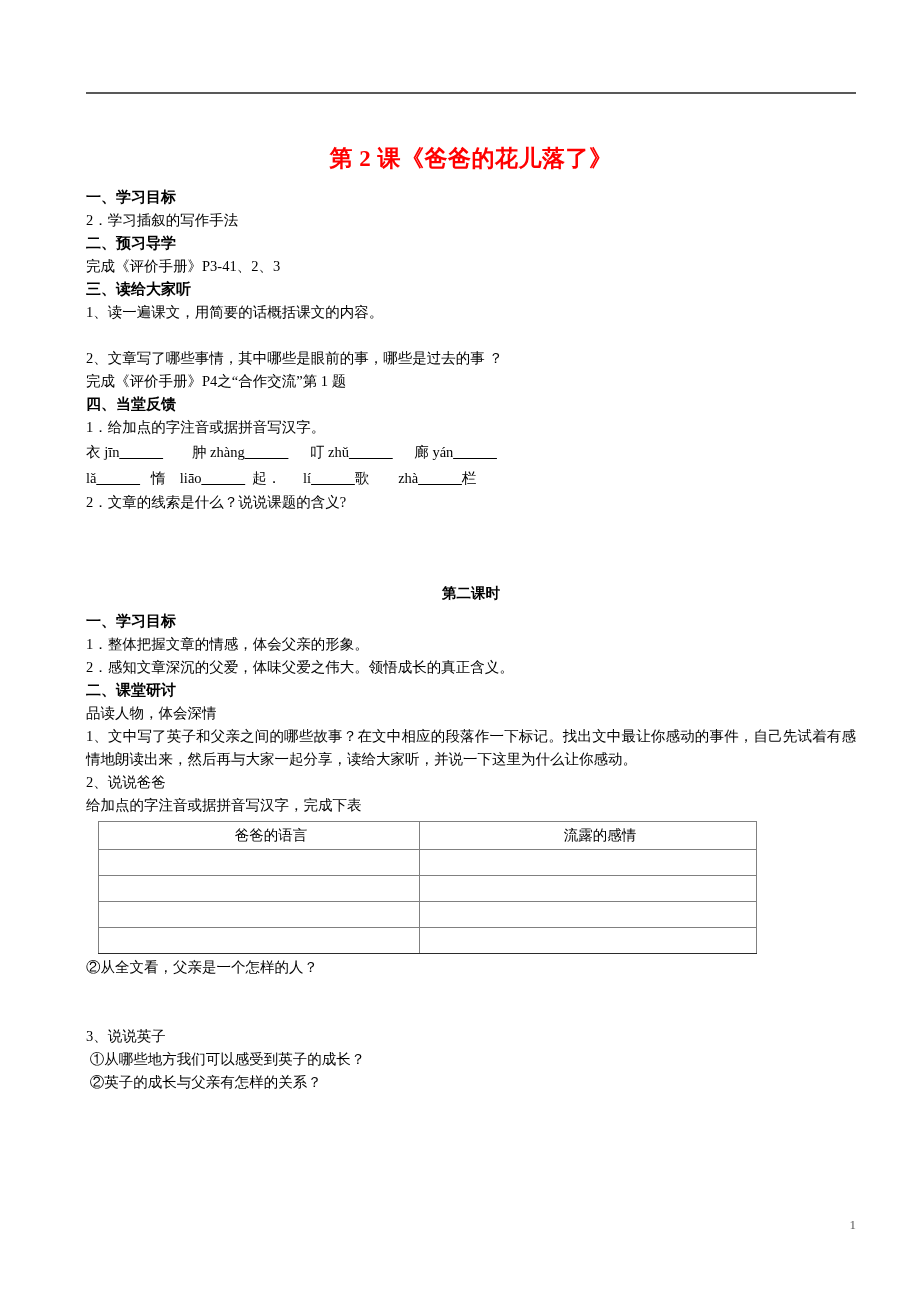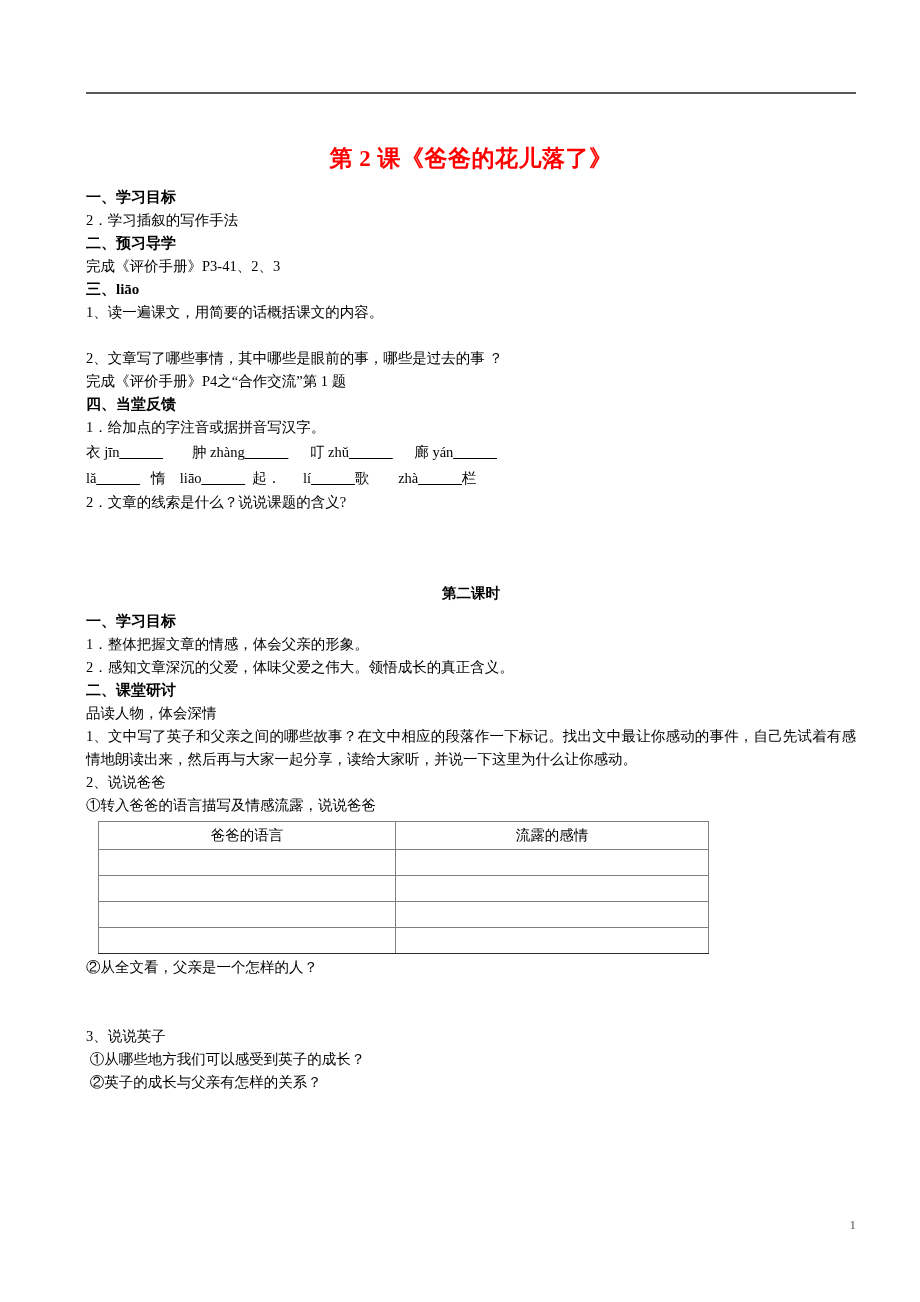--- a/index.html
+++ b/index.html
@@ -96,20 +96,21 @@
     border: 1px solid #808080;
     height: 25px;
     font-weight: normal;
     font-size: 14.5px;
     text-align: center;
     vertical-align: middle;
     padding: 0;
   }
   table.fill-table th {
     height: 27px;
+    padding-left: 24px;
   }
   table.fill-table tr:last-child td { border-bottom: 1px solid #2b2b2b; }
   .col-a { width: 296px; }
   .col-b { width: 312px; }
   
   .page-number {
     position: absolute;
     right: 64px;
     top: 1205px;
     font-size: 13px;
@@ -128,21 +129,21 @@
 
     <div class="doc-title">第 2 课《爸爸的花儿落了》</div>
 
 
     <div class="sec-heading">一、学习目标</div>
     <div class="line">2．学习插叙的写作手法</div>
 
     <div class="sec-heading">二、预习导学</div>
     <div class="line">完成《评价手册》P3-41、2、3</div>
 
-    <div class="sec-heading">三、liāo</div>
+    <div class="sec-heading">三、读给大家听</div>
     <div class="line">1、读一遍课文，用简要的话概括课文的内容。</div>
     <div class="blank-line"></div>
     <div class="line">2、文章写了哪些事情，其中哪些是眼前的事，哪些是过去的事 ？</div>
     <div class="line">完成《评价手册》P4之“合作交流”第 1 题</div>
 
     <div class="sec-heading">四、当堂反馈</div>
     <div class="line">1．给加点的字注音或据拼音写汉字。</div>
 
     <div class="pinyin-row"><span>衣 jīn</span><span class="ul">______</span>        <span>肿 zhàng</span><span class="ul">______</span>      <span>叮 zhǔ</span><span class="ul">______</span>      <span>廊 yán</span><span class="ul">______</span></div>
 
@@ -156,21 +157,21 @@
 
     <div class="sec-heading">一、学习目标</div>
     <div class="line">1．整体把握文章的情感，体会父亲的形象。</div>
     <div class="line">2．感知文章深沉的父爱，体味父爱之伟大。领悟成长的真正含义。</div>
 
     <div class="sec-heading"> 二、课堂研讨</div>
     <div class="line">品读人物，体会深情</div>
 
     <div class="para-block">1、文中写了英子和父亲之间的哪些故事？在文中相应的段落作一下标记。找出文中最让你感动的事件，自己先试着有感情地朗读出来，然后再与大家一起分享，读给大家听，并说一下这里为什么让你感动。</div>
     <div class="line">2、说说爸爸</div>
-    <div class="line">①转入爸爸的语言描写及情感流露，说说爸爸</div>
+    <div class="line">给加点的字注音或据拼音写汉字，完成下表</div>
 
     <table class="fill-table">
       <thead>
         <tr>
           <th class="col-a">爸爸的语言</th>
           <th class="col-b">流露的感情</th>
         </tr>
       </thead>
       <tbody>
         <tr>

